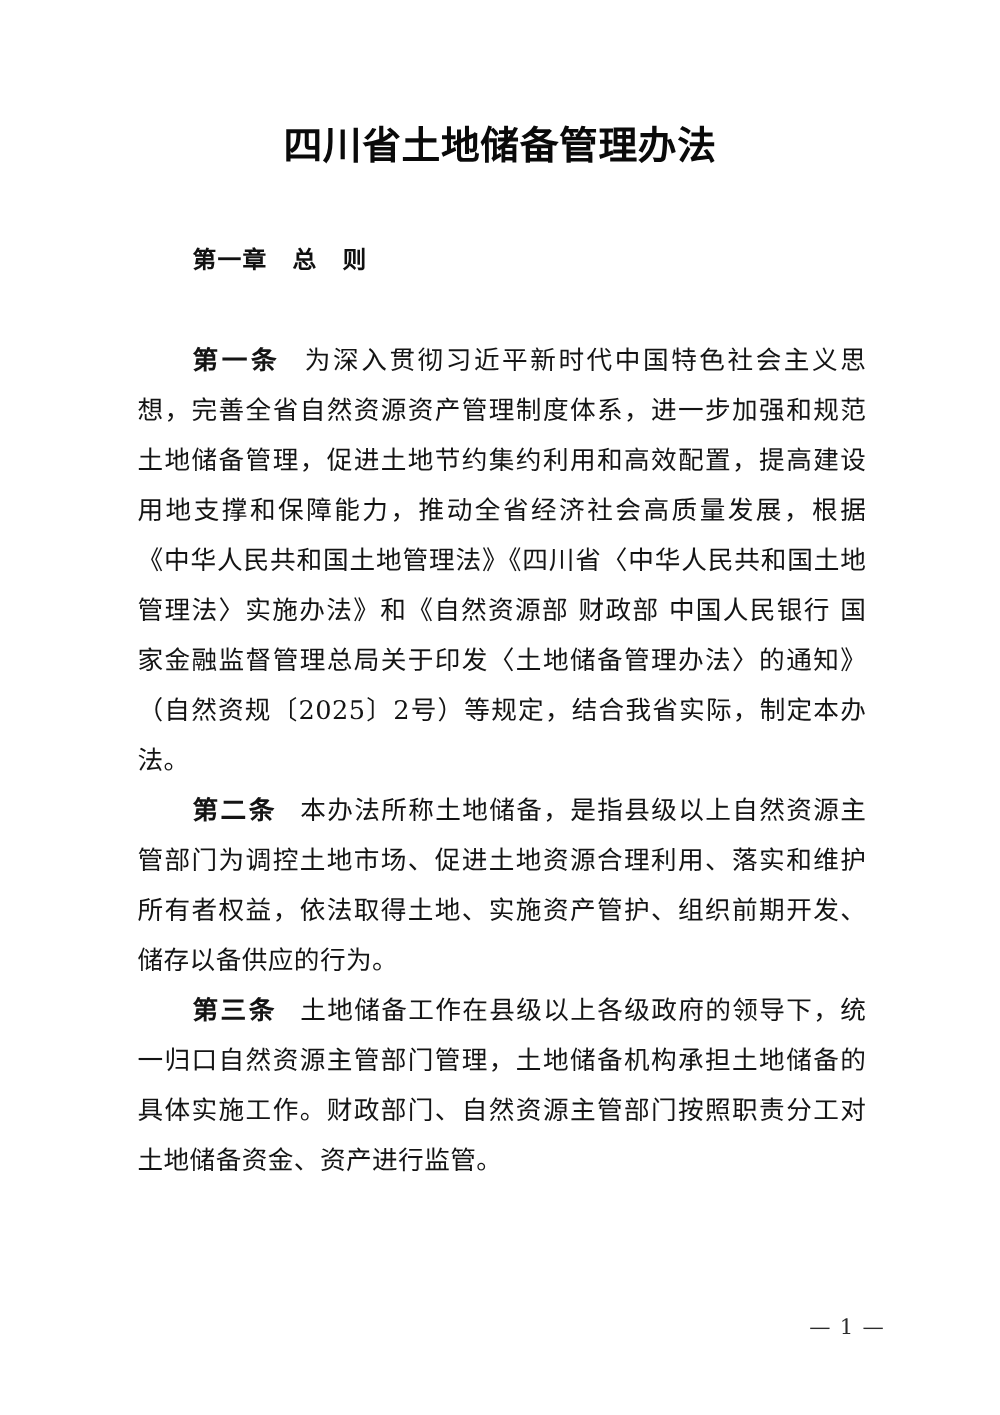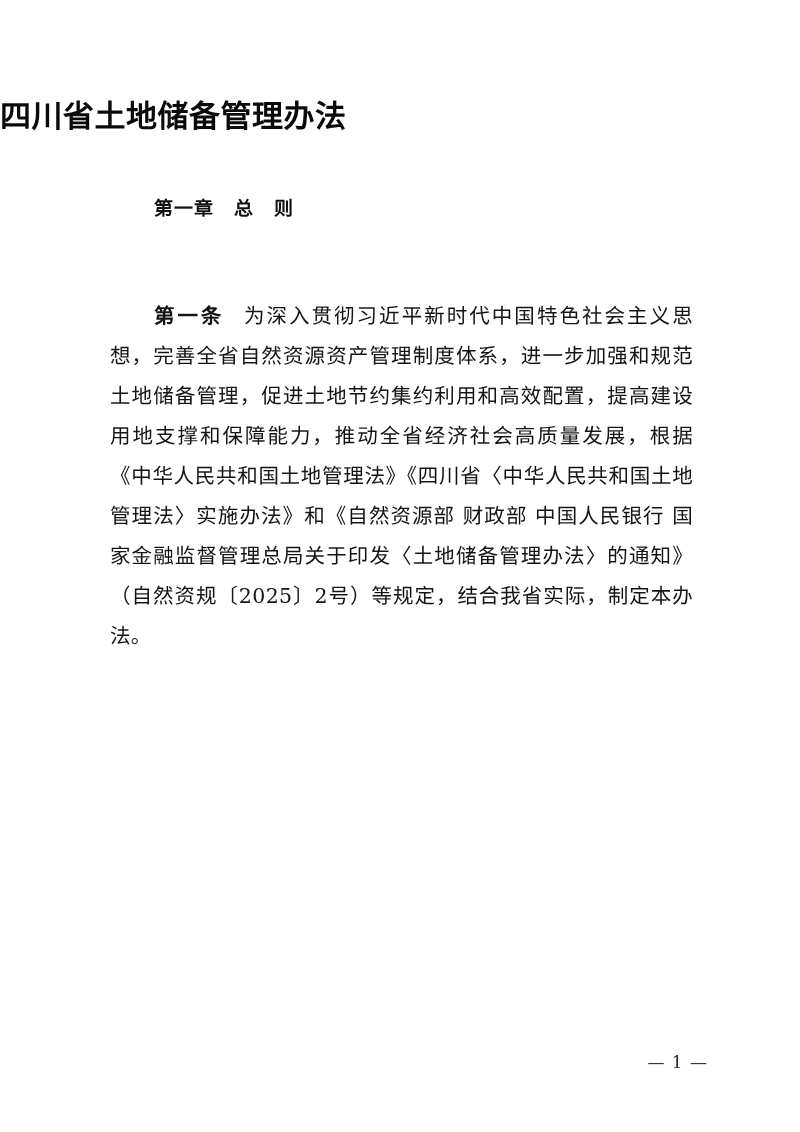--- a/index.html
+++ b/index.html
@@ -24,20 +24,21 @@
     height: 1132px;
     background: #ffffff;
   }
 
   
   .doc-title {
     position: absolute;
     top: 97px;
     left: 0;
     width: 800px;
+    text-align: center;
     font-family: "Liberation Sans", "DejaVu Sans", sans-serif;
     font-weight: 700;
     font-size: 31px;
     letter-spacing: 0.5px;
     line-height: 40px;
     color: #0a0a0a;
   }
 
   
   .chapter-heading {
@@ -53,21 +54,20 @@
     text-indent: 44px;
     color: #111111;
   }
 
   
   .body-block {
     position: absolute;
     top: 268px;
     left: 110px;
     width: 583px;
-    margin-top: 28px;
   }
 
   .para {
     font-family: "DejaVu Serif", "Liberation Serif", serif;
     font-size: 20.5px;
     line-height: 40px;
     letter-spacing: 0.35px;
     text-align: justify;
     text-justify: inter-character;
     text-indent: 44px;
@@ -109,20 +109,26 @@
   <div class="doc-title">四川省土地储备管理办法</div>
 
   <div class="chapter-heading">第一章　总　则</div>
 
   <div class="body-block">
 
     <p class="para">
       <span class="art-no">第一条</span><span class="gap"></span><span>为深入贯彻习近平新时代中国特色社会主义思想，完善全省自然资源资产管理制度体系，进一步加强和规范土地储备管理，促进土地节约集约利用和高效配置，提高建设用地支撑和保障能力，推动全省经济社会高质量发展，根据《中华人民共和国土地管理法》《四川省〈中华人民共和国土地管理法〉实施办法》和《自然资源部 财政部 中国人民银行 国家金融监督管理总局关于印发〈土地储备管理办法〉的通知》（自然资规〔2025〕2号）等规定，结合我省实际，制定本办法。</span>
     </p>
 
+    <p class="para">
+      <span class="art-no">第二条</span><span class="gap"></span><span>本办法所称土地储备，是指县级以上自然资源主管部门为调控土地市场、促进土地资源合理利用、落实和维护所有者权益，依法取得土地、实施资产管护、组织前期开发、储存以备供应的行为。</span>
+    </p>
 
+    <p class="para">
+      <span class="art-no">第三条</span><span class="gap"></span><span>土地储备工作在县级以上各级政府的领导下，统一归口自然资源主管部门管理，土地储备机构承担土地储备的具体实施工作。财政部门、自然资源主管部门按照职责分工对土地储备资金、资产进行监管。</span>
+    </p>
 
 
   </div>
 
   <div class="page-number">— 1 —</div>
 
 </div>
 
 </body></html>

